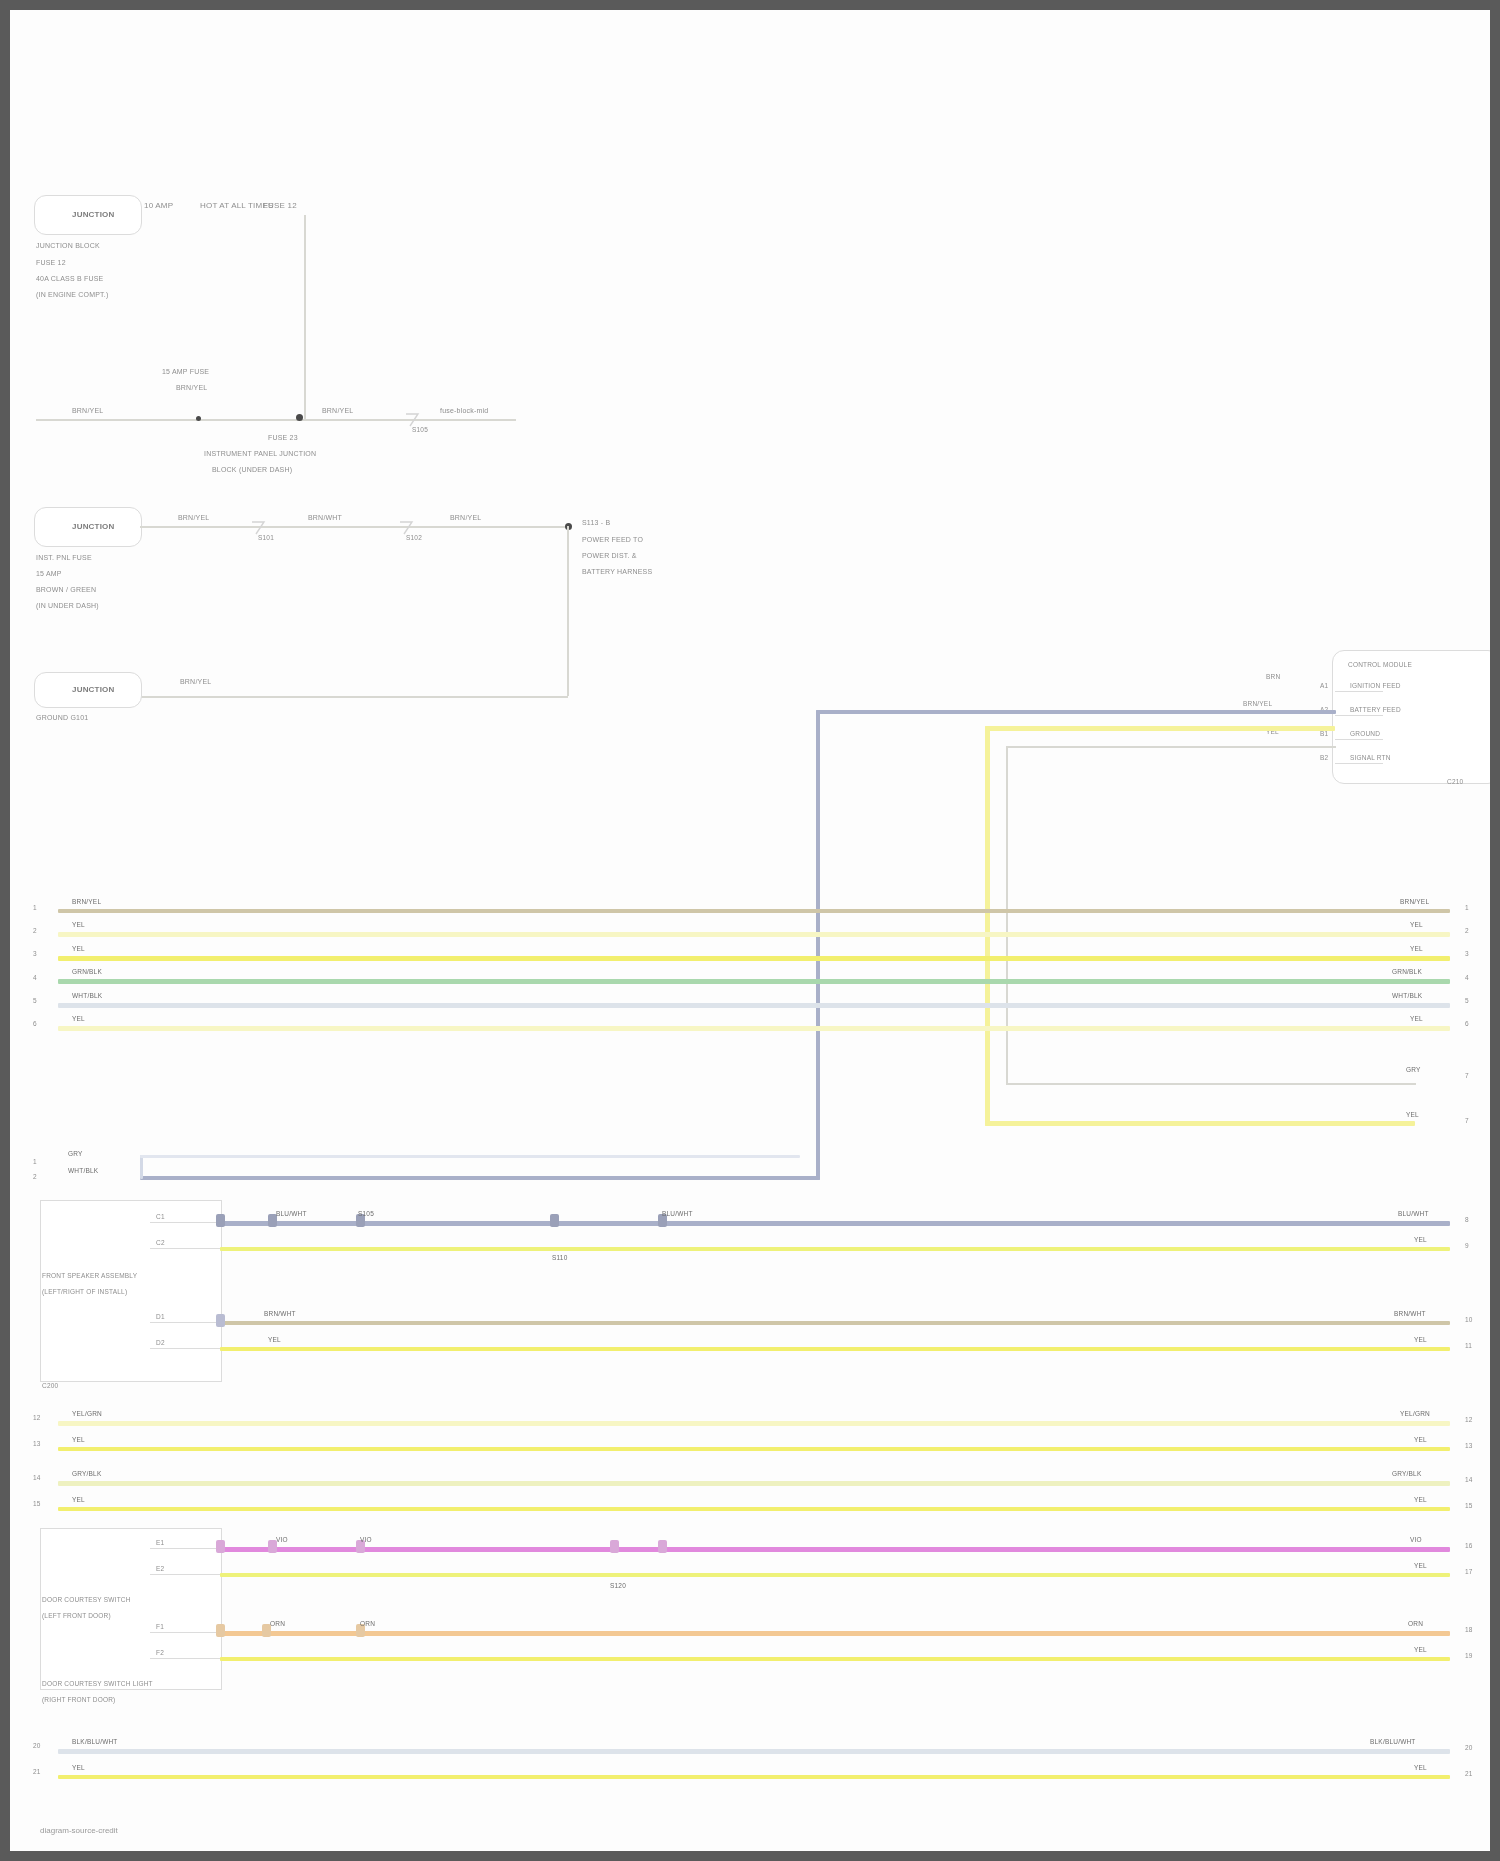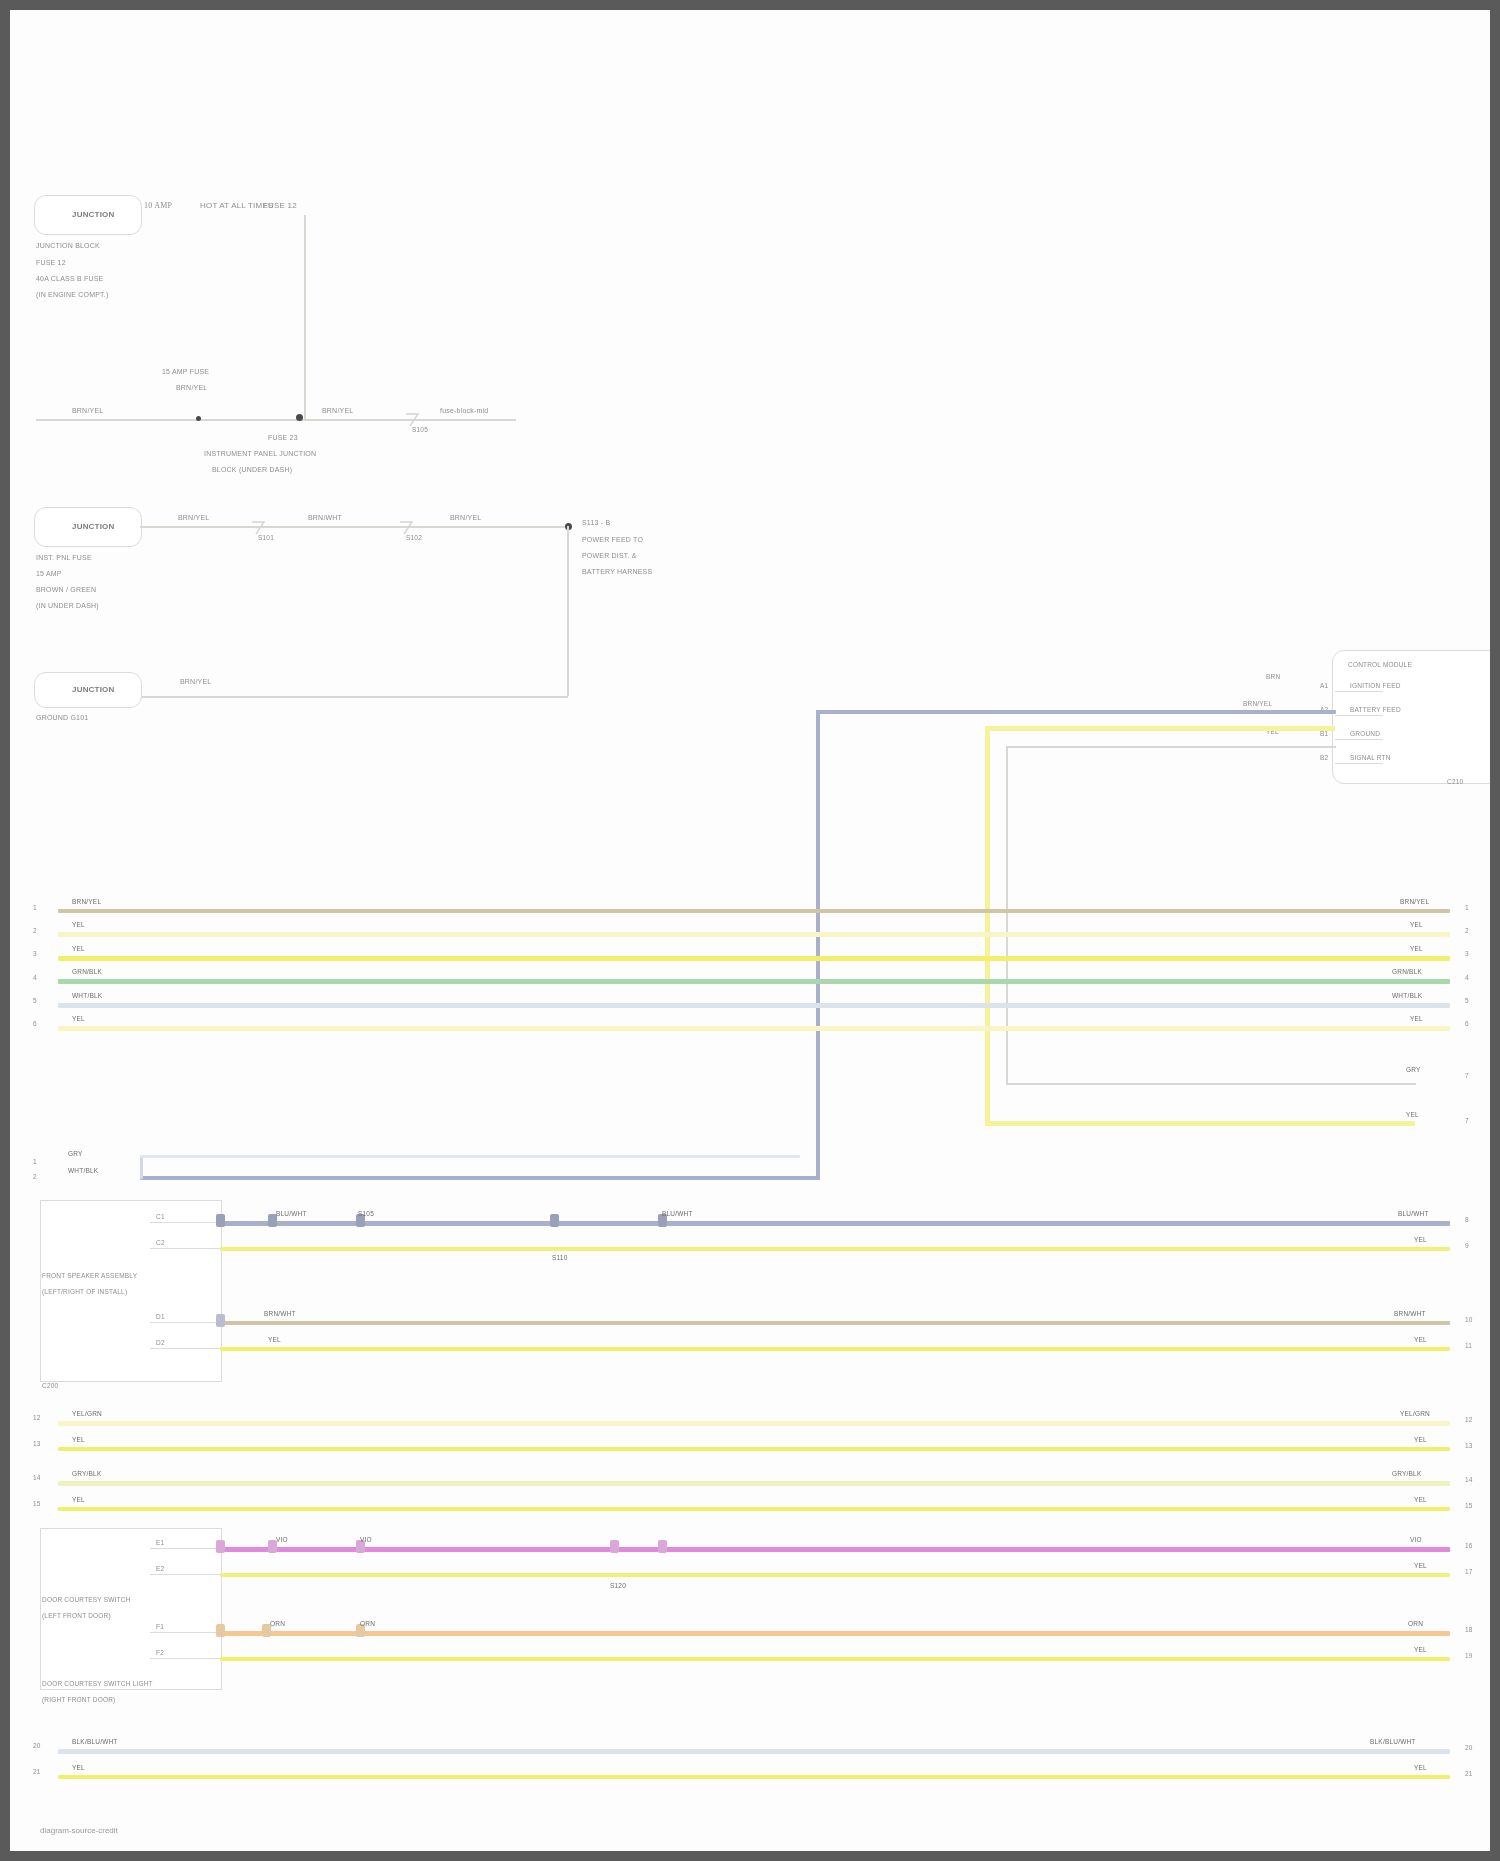--- a/index.html
+++ b/index.html
@@ -34,21 +34,21 @@
   .footer{position:absolute;font-size:8px;color:#9a9a9a;left:30px;bottom:16px;filter:blur(.3px);}
 </style>
 </head>
 <body>
 
 <div id="page">
 <div id="sheet">
 
   <div class="rbox" style="left:24px;top:185px;width:106px;height:38px;"></div>
   <div class="lbl b" style="left:62px;top:200px;">JUNCTION</div>
-  <div class="lbl" style="left:134px;top:191px;font-family:Liberation Serif, serif;">10 AMP</div>
+  <div class="lbl" style="left:134px;top:191px;">10 AMP</div>
   <div class="lbl" style="left:190px;top:191px;">HOT AT ALL TIMES</div>
   <div class="lbl" style="left:253px;top:191px;">FUSE 12</div>
 
   <div class="lbl sm" style="left:26px;top:232px;">JUNCTION BLOCK</div>
   <div class="lbl sm" style="left:26px;top:249px;">FUSE 12</div>
   <div class="lbl sm" style="left:26px;top:265px;">40A CLASS B FUSE</div>
   <div class="lbl sm" style="left:26px;top:281px;">(IN ENGINE COMPT.)</div>
 
   <div class="tv" style="left:294px;top:205px;height:205px;"></div>
 

